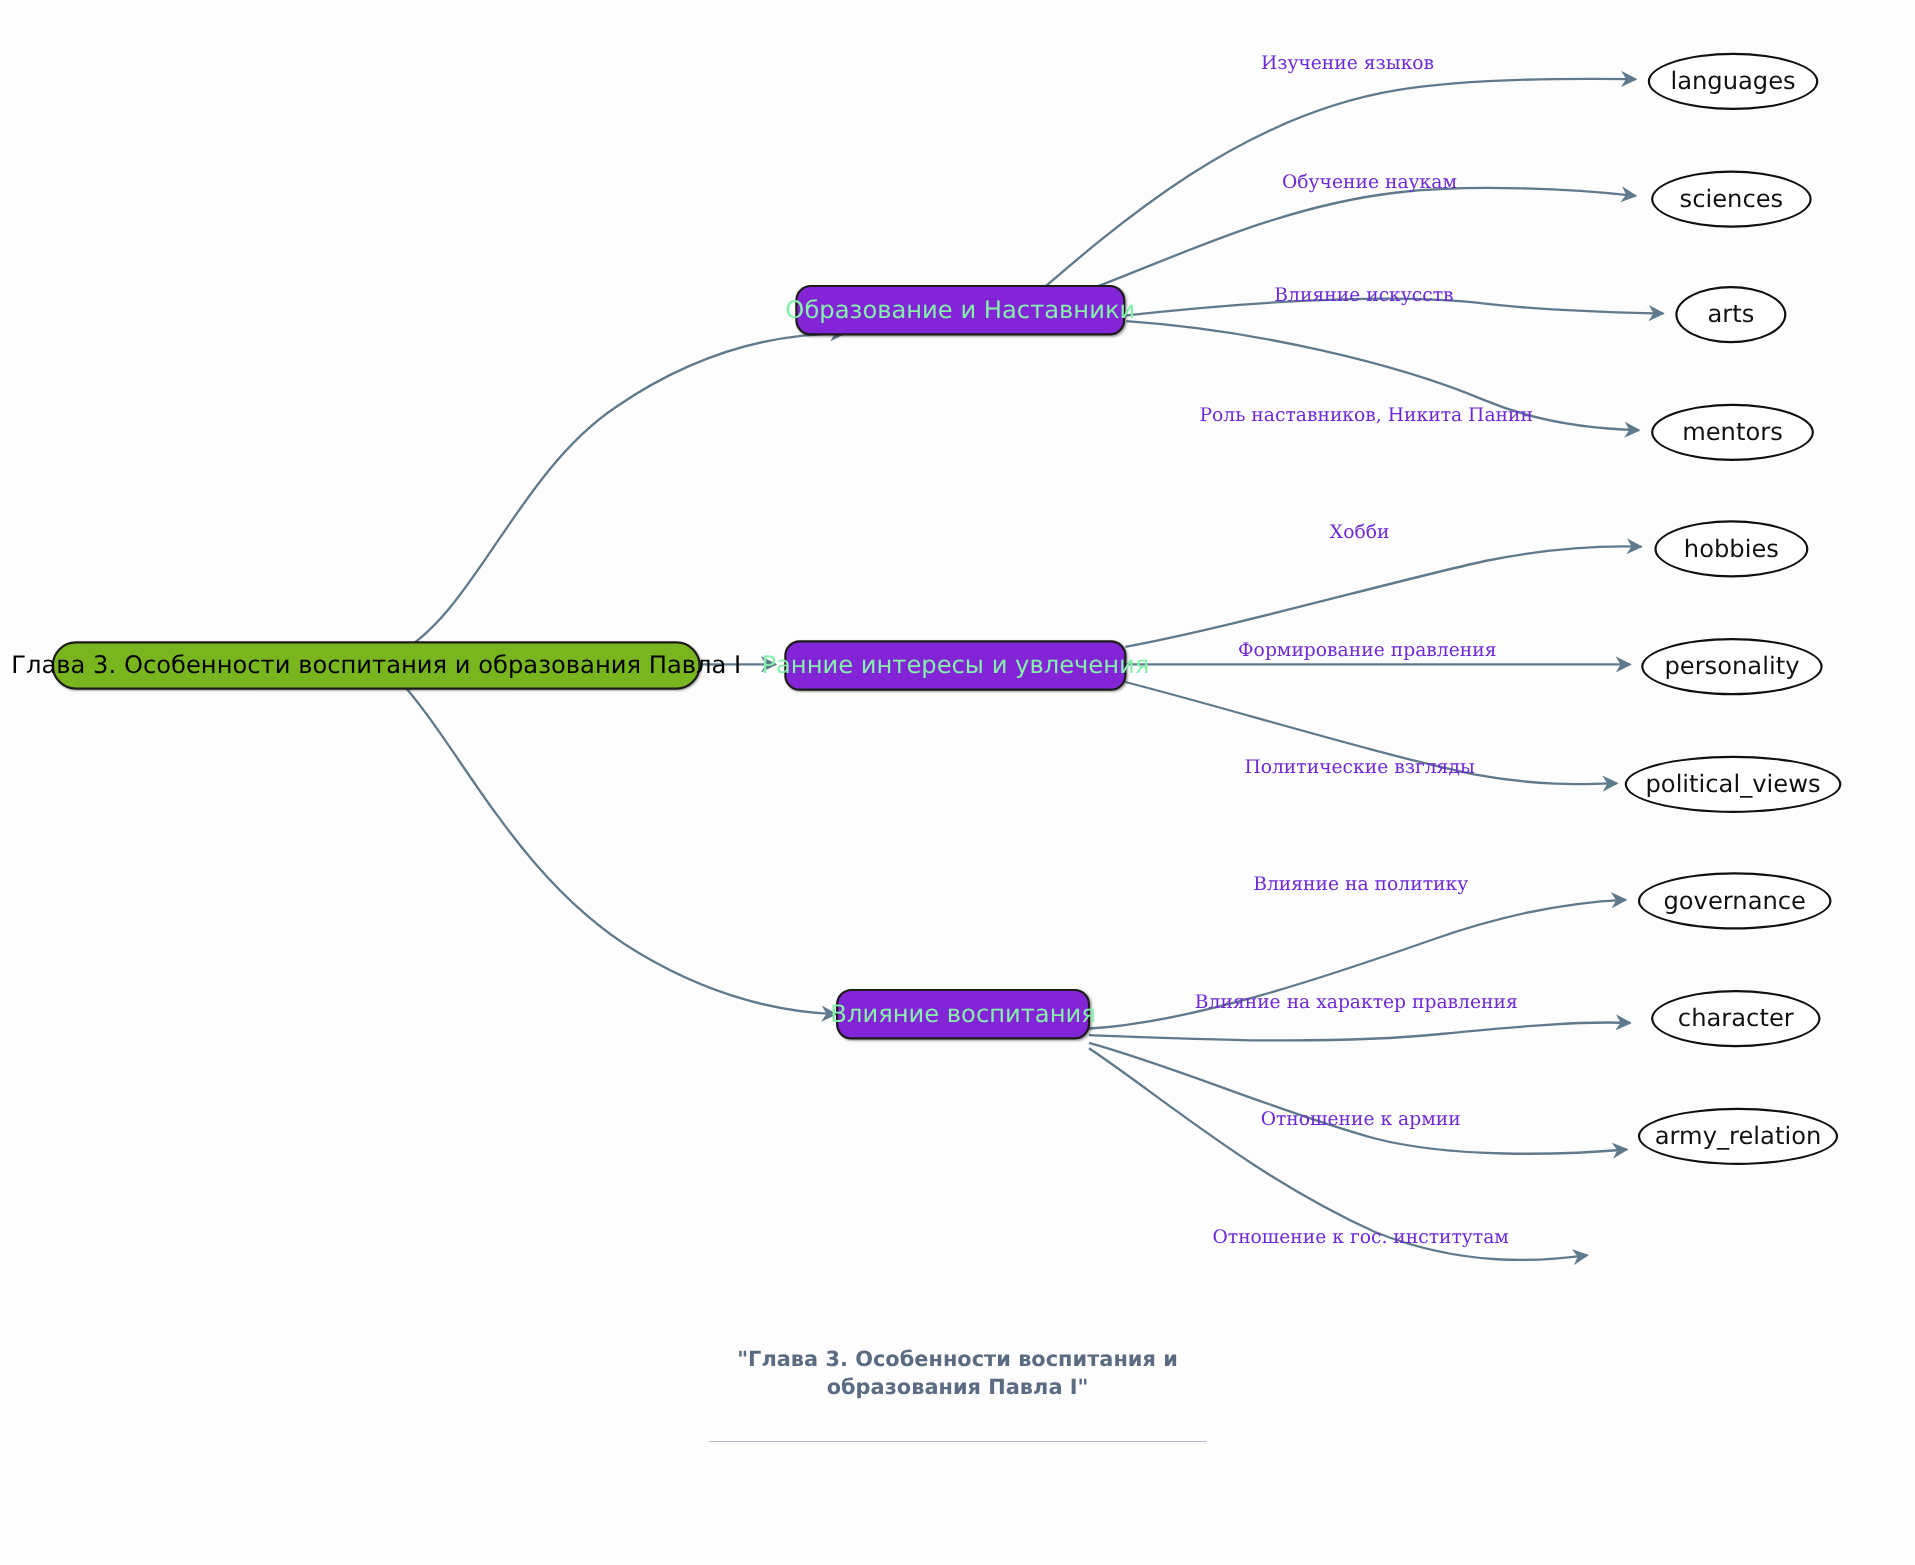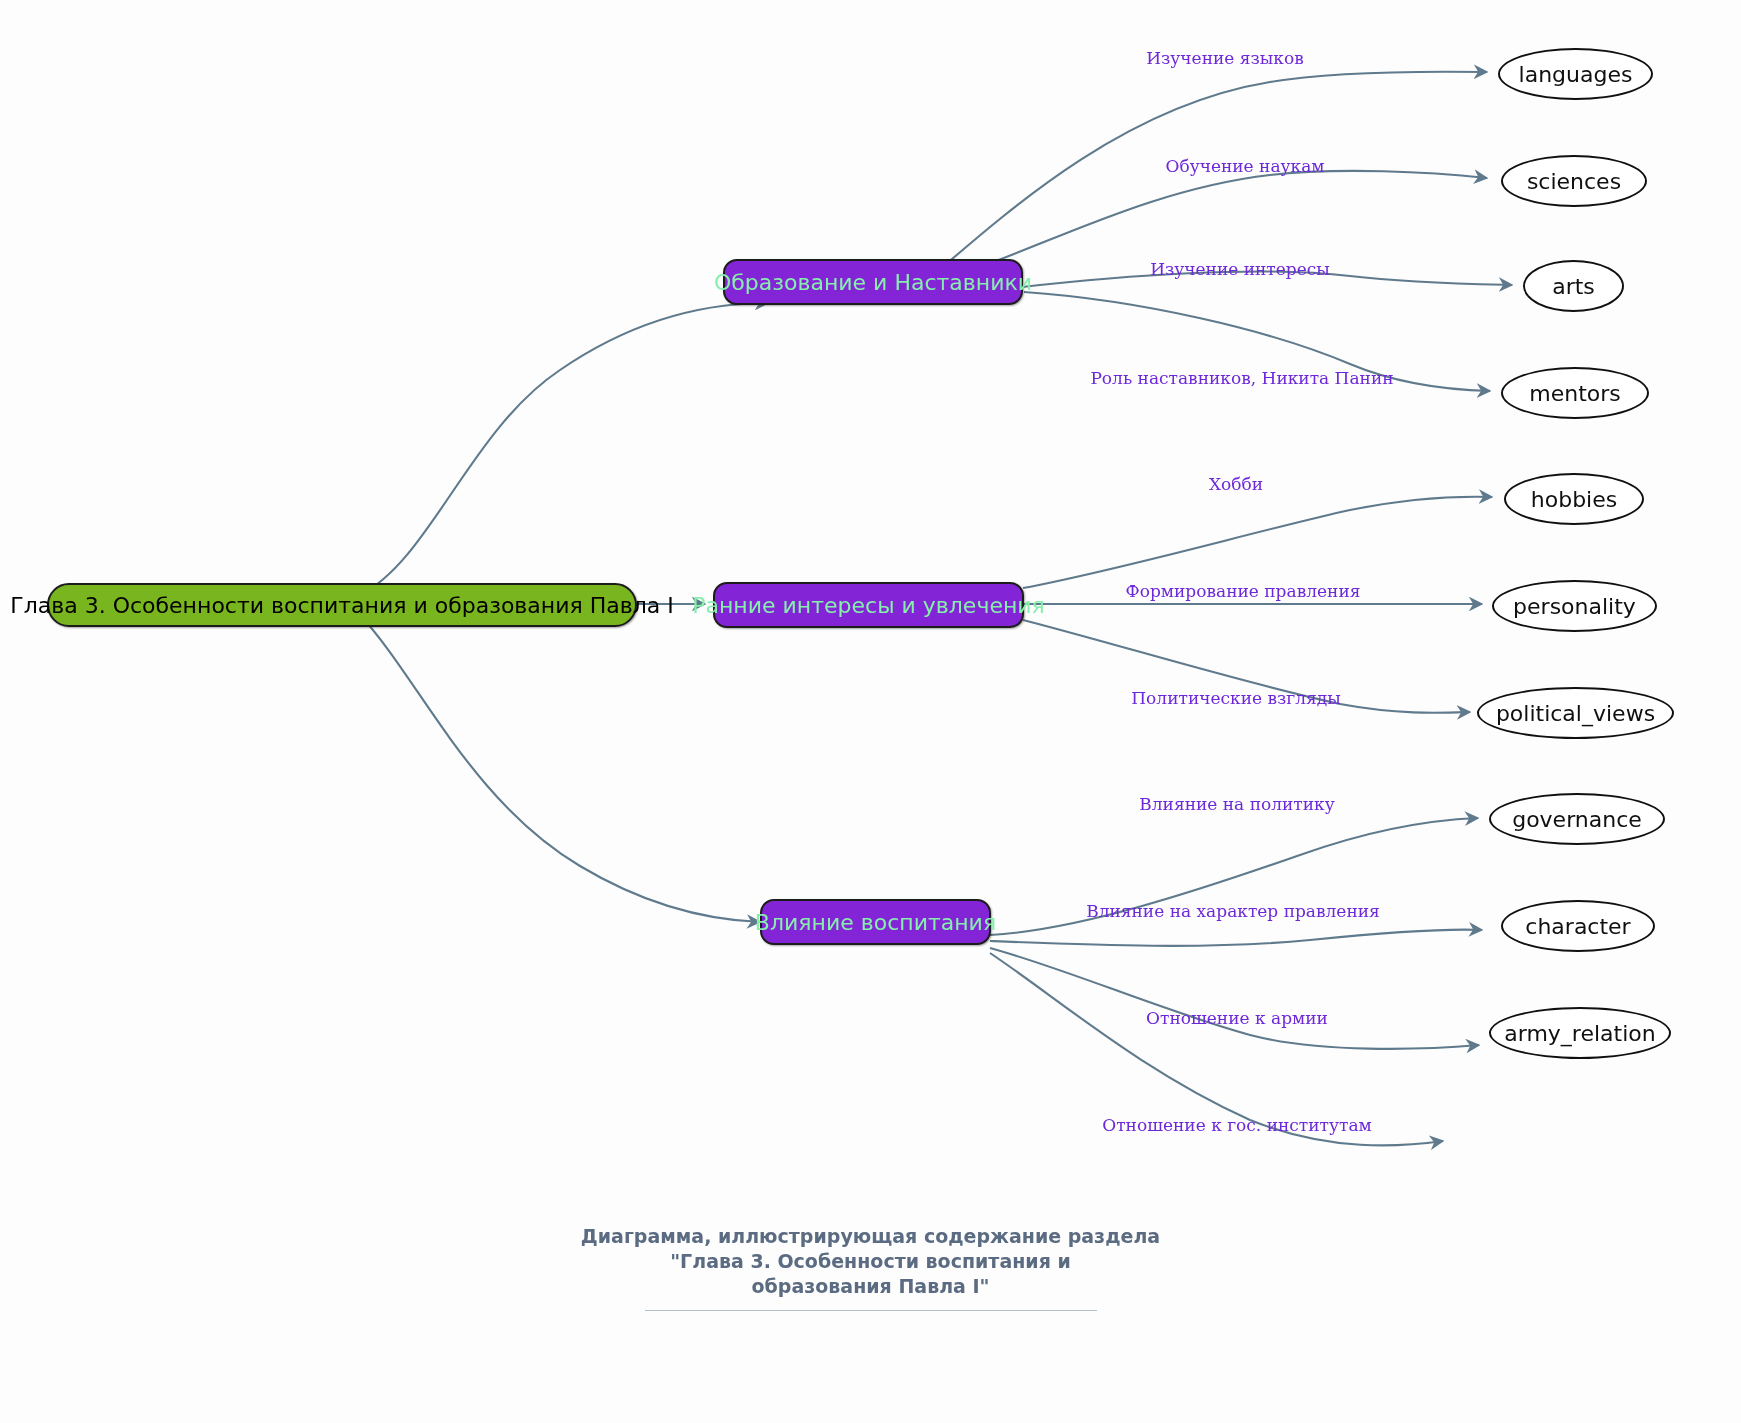--- a/index.html
+++ b/index.html
@@ -178,32 +178,31 @@
     <span>character</span>
   </div>
 
   <div class="node leafnode" style="left:1489px; top:1007px; width:182px; height:52px;">
     <span>army_relation</span>
   </div>
 
 
   <div class="edge-label" style="left:1225px; top:48px;">Изучение языков</div>
   <div class="edge-label" style="left:1245px; top:156px;">Обучение наукам</div>
-  <div class="edge-label" style="left:1240px; top:259px;">Изучение интересы</div>
+  <div class="edge-label" style="left:1240px; top:259px;">Влияние искусств</div>
   <div class="edge-label" style="left:1242px; top:368px;">Роль наставников, Никита Панин</div>
 
   <div class="edge-label" style="left:1236px; top:474px;">Хобби</div>
   <div class="edge-label" style="left:1243px; top:581px;">Формирование правления</div>
   <div class="edge-label" style="left:1236px; top:688px;">Политические взгляды</div>
 
   <div class="edge-label" style="left:1237px; top:794px;">Влияние на политику</div>
   <div class="edge-label" style="left:1233px; top:901px;">Влияние на характер правления</div>
   <div class="edge-label" style="left:1237px; top:1008px;">Отношение к армии</div>
   <div class="edge-label" style="left:1237px; top:1115px;">Отношение к гос. институтам</div>
 
   <div class="footer caption">
-    <div>Диаграмма, иллюстрирующая содержание раздела</div>
     <div>"Глава 3. Особенности воспитания и</div>
     <div>образования Павла I"</div>
   </div>
   <div class="rule"></div>
 
 </div>
 
 </body></html>

